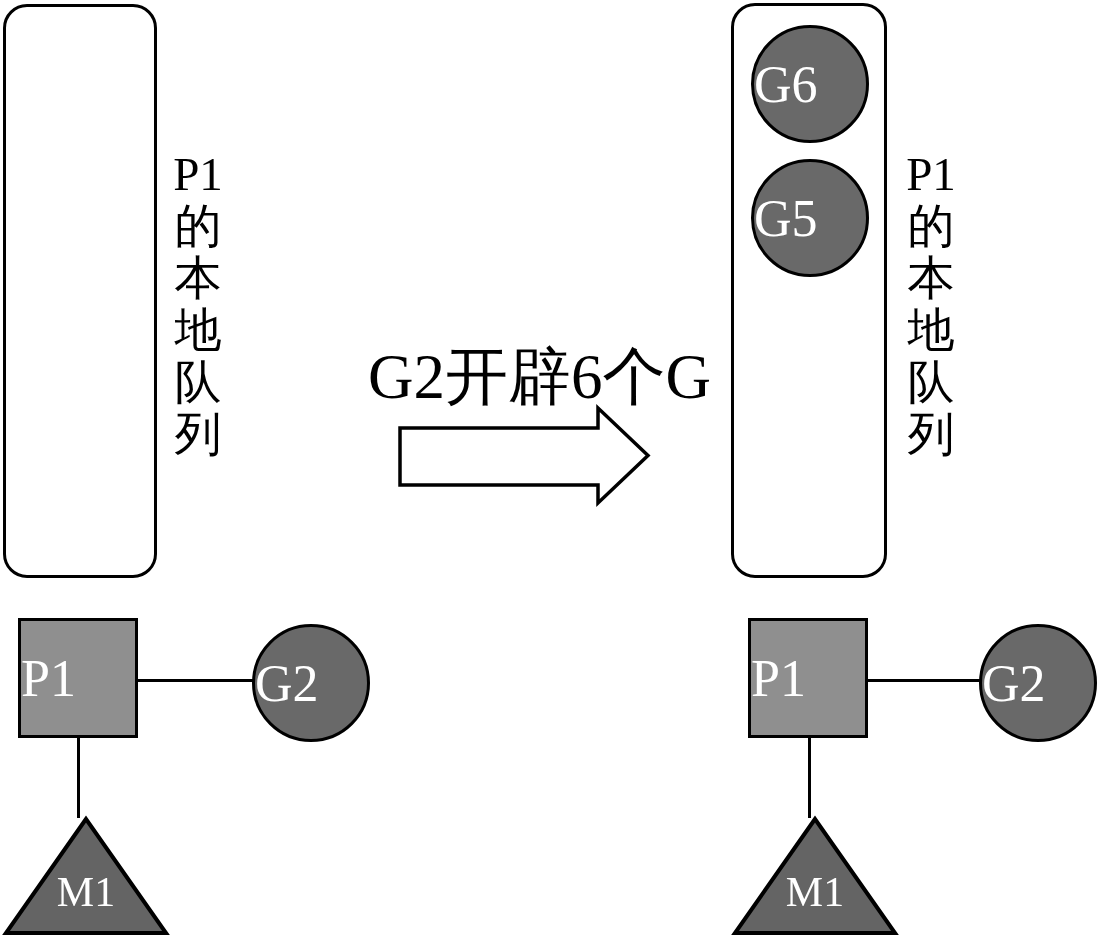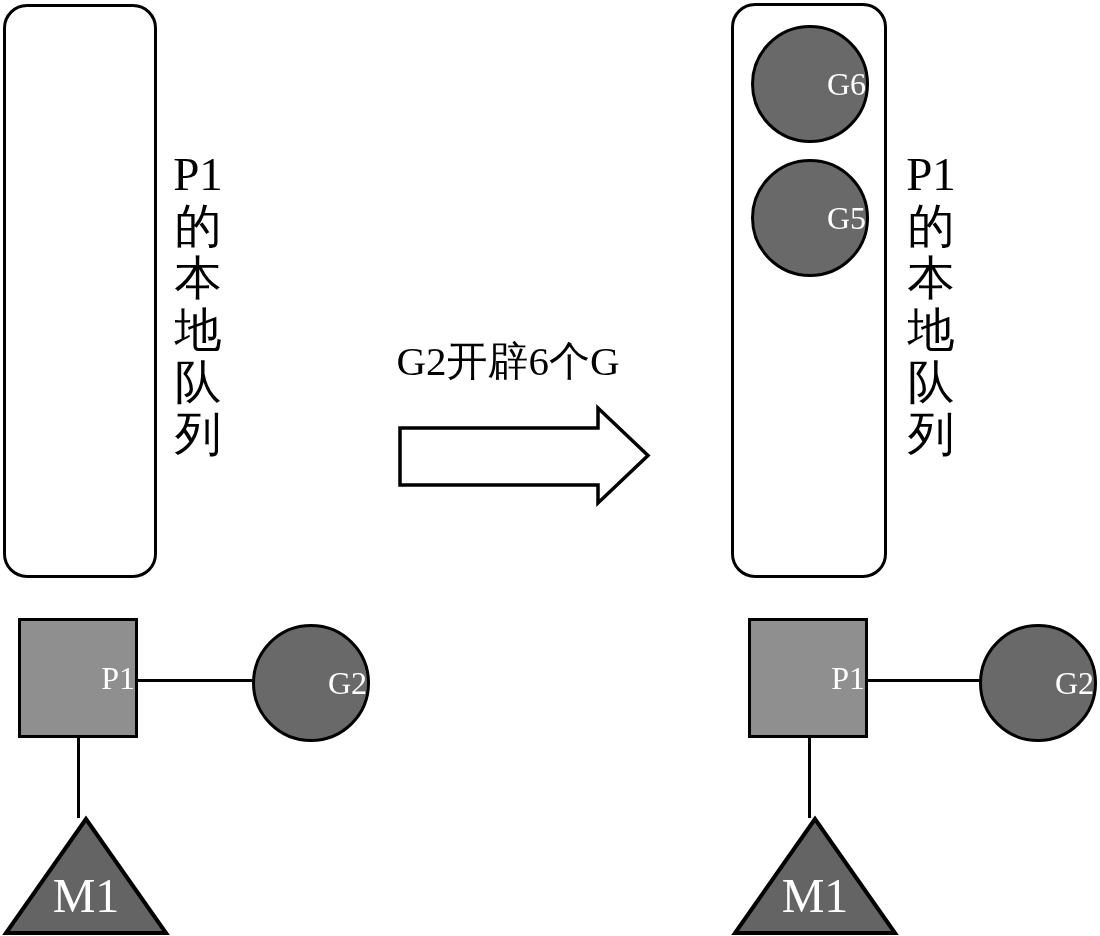--- a/index.html
+++ b/index.html
@@ -13,39 +13,39 @@
   html,body{margin:0;padding:0;background:#fff;}
   .canvas{
     position:relative;width:1100px;height:936px;background:#ffffff;
     font-family:"Liberation Serif","DejaVu Serif",serif;overflow:hidden;
   }
   .queue-rect{
     position:absolute;background:#ffffff;
     border:3px solid var(--outline);border-radius:24px;box-sizing:border-box;
   }
   .node{
-    position:absolute;display:flex;align-items:center;justify-content:flex-end;
-    color:var(--label-on-dark);font-size:32px;box-sizing:border-box;
+    position:absolute;display:flex;align-items:center;justify-content:flex-start;
+    color:var(--label-on-dark);font-size:52px;box-sizing:border-box;
   }
   .circle{background:var(--goroutine-fill);border:3px solid var(--outline);border-radius:50%;}
   .square{background:var(--processor-fill);border:3px solid var(--outline);}
   .connector{position:absolute;background:var(--outline);}
   .vlabel{
     position:absolute;display:flex;flex-direction:column;align-items:center;
     font-size:47px;line-height:52px;color:var(--label-dark);
   }
   .arrow-label{
-    position:absolute;font-size:41px;color:var(--label-dark);
+    position:absolute;font-size:63px;color:var(--label-dark);
     text-align:center;white-space:nowrap;
   }
   svg.shape{position:absolute;overflow:visible;}
   svg.shape polygon.machine{fill:var(--machine-fill);stroke:var(--outline);stroke-width:4;}
   svg.shape polygon.block-arrow{fill:#ffffff;stroke:var(--outline);stroke-width:3.5;}
   .machine-label{
-    position:absolute;color:var(--label-on-dark);font-size:48px;text-align:center;
+    position:absolute;color:var(--label-on-dark);font-size:42px;text-align:center;
   }
 </style>
 </head>
 <body>
 
 <div class="canvas">
 
   <div class="queue-rect" style="left:3px;top:4px;width:154px;height:574px;"></div>
 
   <div class="vlabel" style="left:163px;top:148px;width:70px;">

